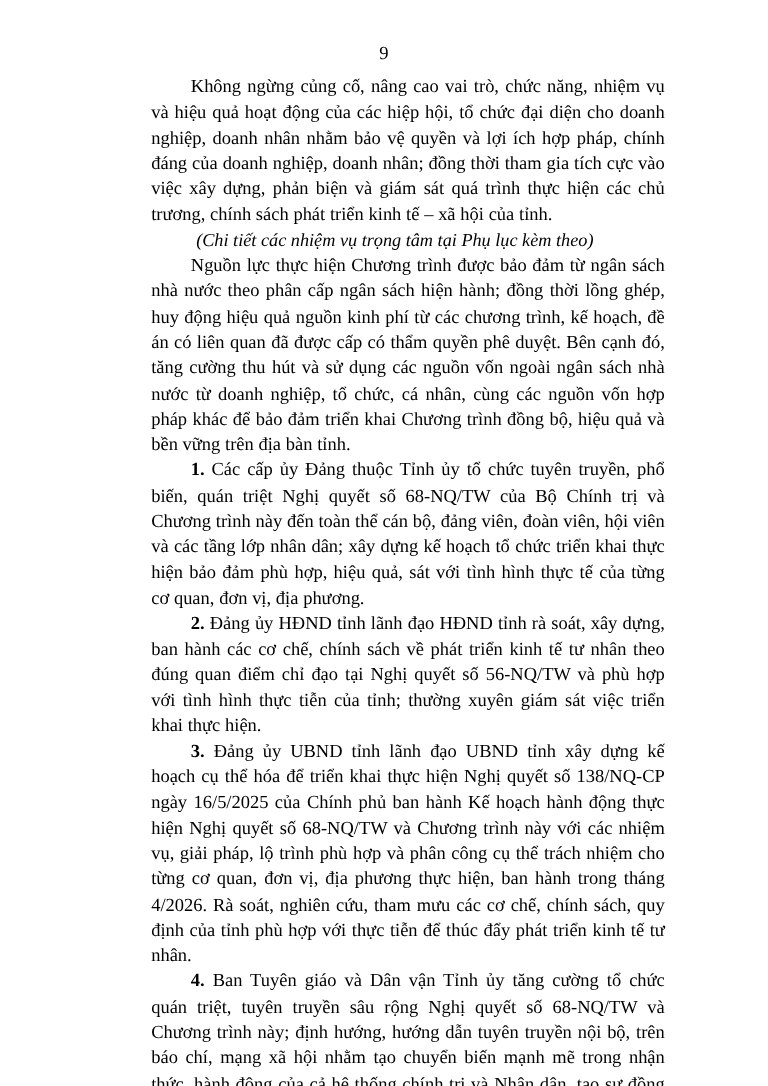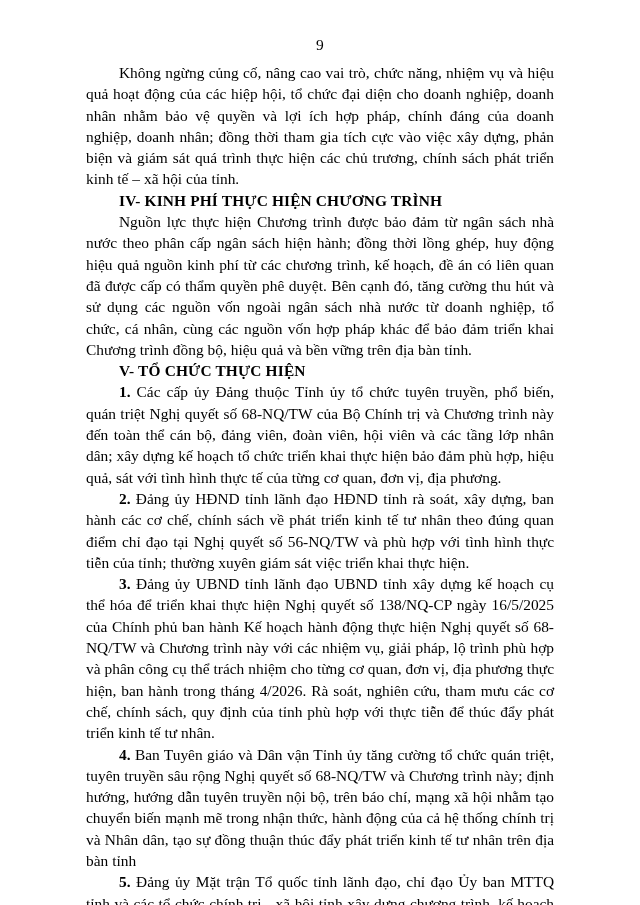--- a/index.html
+++ b/index.html
@@ -64,39 +64,38 @@
     text-align: left;
     letter-spacing: 0.15px;
   }
   .num {
     font-weight: bold;
   }
   .bold-inline {
     font-weight: normal;
   }
   
-  p.body-par { text-align-last: left; }
+  p.body-par { text-align-last: left; margin-left: 40px; }
 </style>
 </head>
 <body>
 
 <div class="page">
 
   <div class="page-number">9</div>
 
   <div class="content">
 
     <p class="body-par">Không ngừng củng cố, nâng cao vai trò, chức năng, nhiệm vụ và hiệu quả hoạt động của các hiệp hội, tổ chức đại diện cho doanh nghiệp, doanh nhân nhằm bảo vệ quyền và lợi ích hợp pháp, chính đáng của doanh nghiệp, doanh nhân; đồng thời tham gia tích cực vào việc xây dựng, phản biện và giám sát quá trình thực hiện các chủ trương, chính sách phát triển kinh tế – xã hội của tỉnh.</p>
 
+    <p class="center-italic">(Chi tiết các nhiệm vụ trọng tâm tại Phụ lục kèm theo)</p>
 
-    <p class="heading">IV- KINH PHÍ THỰC HIỆN CHƯƠNG TRÌNH</p>
 
     <p class="body-par">Nguồn lực thực hiện Chương trình được bảo đảm từ ngân sách nhà nước theo phân cấp ngân sách hiện hành; đồng thời lồng ghép, huy động hiệu quả nguồn kinh phí từ các chương trình, kế hoạch, đề án có liên quan đã được cấp có thẩm quyền phê duyệt. Bên cạnh đó, tăng cường thu hút và sử dụng các nguồn vốn ngoài ngân sách nhà nước từ doanh nghiệp, tổ chức, cá nhân, cùng các nguồn vốn hợp pháp khác để bảo đảm triển khai Chương trình đồng bộ, hiệu quả và bền vững trên địa bàn tỉnh.</p>
 
-    <p class="heading">V- TỔ CHỨC THỰC HIỆN</p>
 
     <p class="body-par"><span class="num">1.</span><span> Các cấp ủy Đảng thuộc Tỉnh ủy tổ chức tuyên truyền, phổ biến, quán triệt Nghị quyết số 68-NQ/TW của Bộ Chính trị và Chương trình này đến toàn thể cán bộ, đảng viên, đoàn viên, hội viên và các tầng lớp nhân dân; xây dựng kế hoạch tổ chức triển khai thực hiện bảo đảm phù hợp, hiệu quả, sát với tình hình thực tế của từng cơ quan, đơn vị, địa phương.</span></p>
 
     <p class="body-par"><span class="num">2.</span><span> Đảng ủy HĐND tỉnh lãnh đạo HĐND tỉnh rà soát, xây dựng, ban hành các cơ chế, chính sách về phát triển kinh tế tư nhân theo đúng quan điểm chỉ đạo tại Nghị quyết số 56-NQ/TW và phù hợp với tình hình thực tiễn của tỉnh; thường xuyên giám sát việc triển khai thực hiện.</span></p>
 
     <p class="body-par"><span class="num">3.</span><span> Đảng ủy UBND tỉnh lãnh đạo UBND tỉnh xây dựng kế hoạch cụ thể hóa để triển khai thực hiện Nghị quyết số 138/NQ-CP ngày 16/5/2025 của Chính phủ ban hành Kế hoạch hành động thực hiện Nghị quyết số 68-NQ/TW và Chương trình này với các nhiệm vụ, giải pháp, lộ trình phù hợp và phân công cụ thể trách nhiệm cho từng cơ quan, đơn vị, địa phương thực hiện, ban hành </span><span class="bold-inline">trong tháng 4/2026</span><span>. Rà soát, nghiên cứu, tham mưu các cơ chế, chính sách, quy định của tỉnh phù hợp với thực tiễn để thúc đẩy phát triển kinh tế tư nhân.</span></p>
 
     <p class="body-par"><span class="num">4.</span><span> Ban Tuyên giáo và Dân vận Tỉnh ủy tăng cường tổ chức quán triệt, tuyên truyền sâu rộng Nghị quyết số 68-NQ/TW và Chương trình này; định hướng, hướng dẫn tuyên truyền nội bộ, trên báo chí, mạng xã hội nhằm tạo chuyển biến mạnh mẽ trong nhận thức, hành động của cả hệ thống chính trị và Nhân dân, tạo sự đồng thuận thúc đẩy phát triển kinh tế tư nhân trên địa bàn tỉnh</span></p>
 
     <p class="body-par"><span class="num">5.</span><span> Đảng ủy Mặt trận Tổ quốc tỉnh lãnh đạo, chỉ đạo Ủy ban MTTQ tỉnh và các tổ chức chính trị - xã hội tỉnh xây dựng chương trình, kế hoạch tuyên truyền, vận động hội viên, đoàn viên, doanh nghiệp và Nhân dân thực hiện Nghị quyết số 68-NQ/TW và Chương trình này. Phát động phong trào thi đua sáng tạo, khởi nghiệp; phát huy</span></p>

